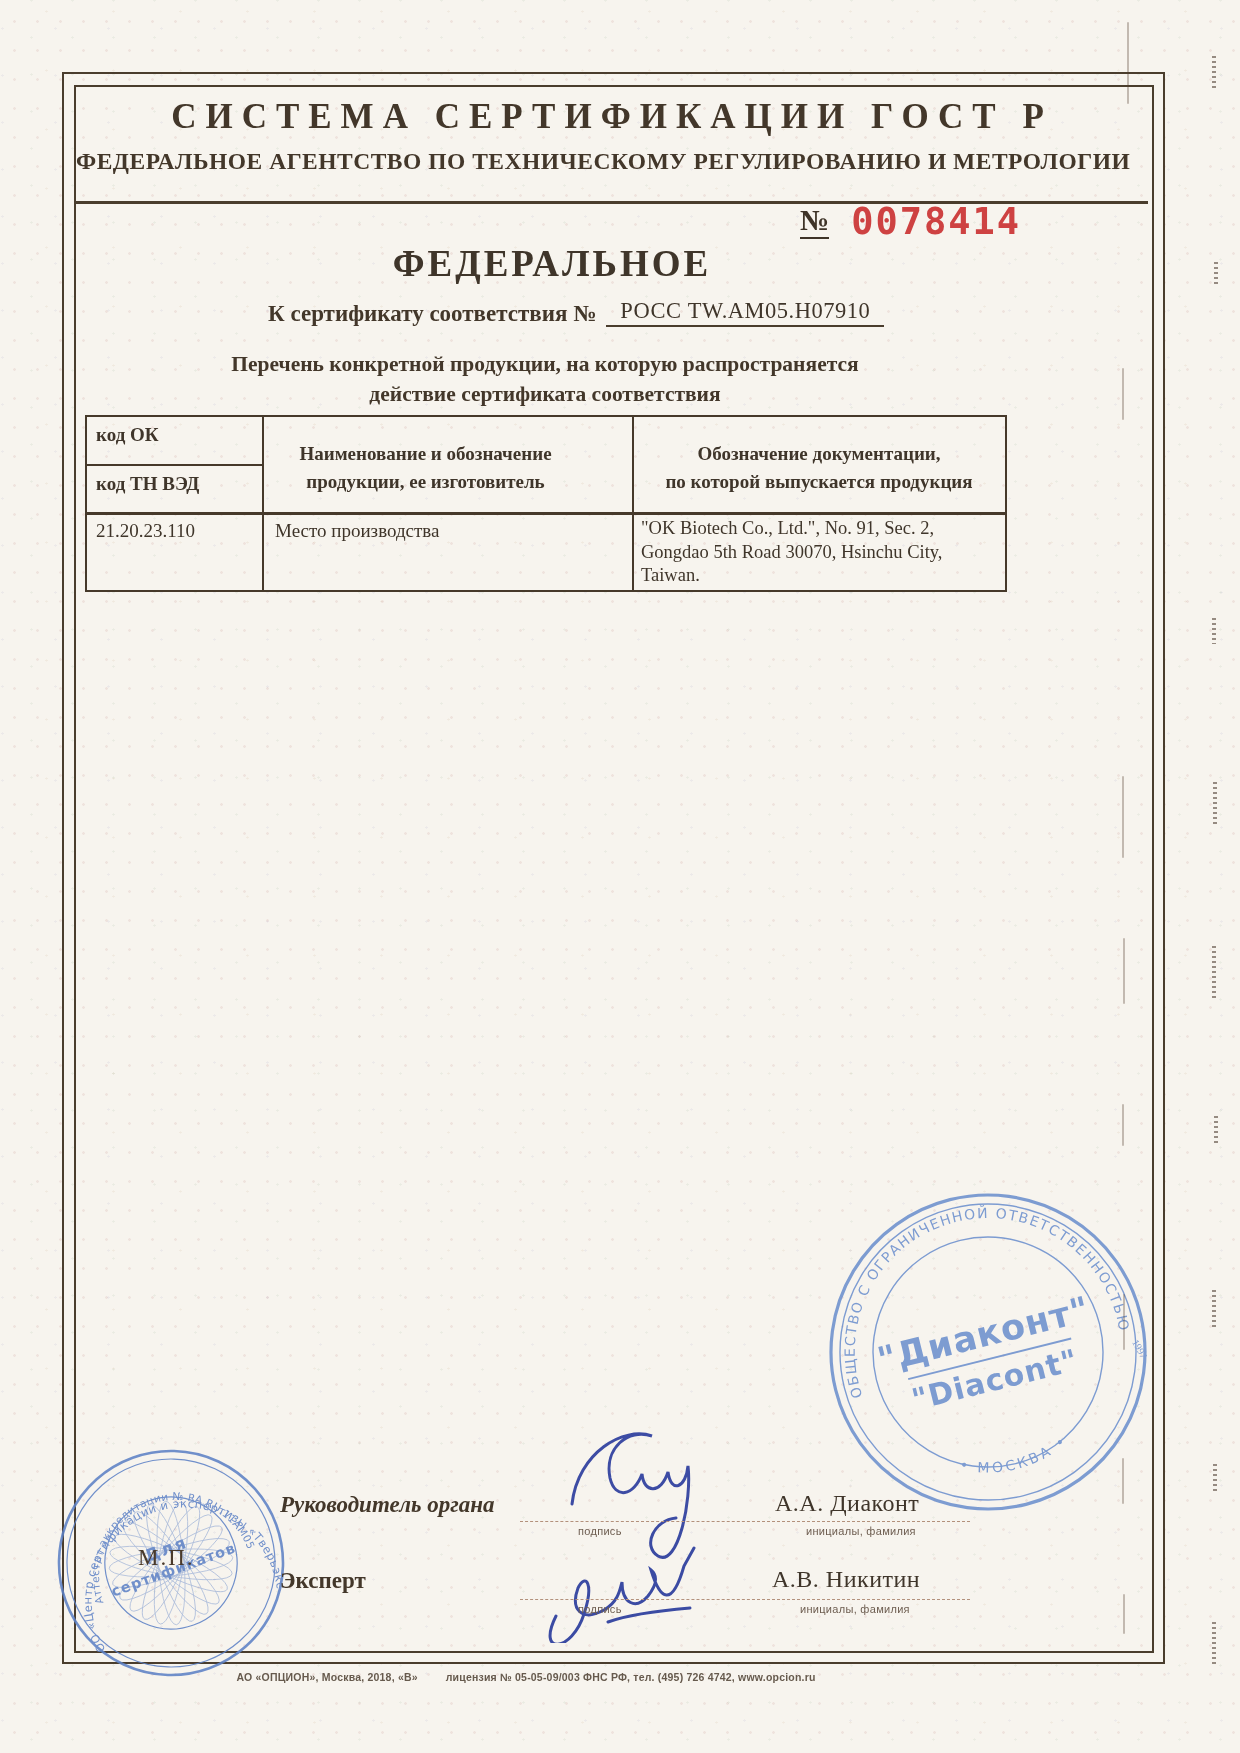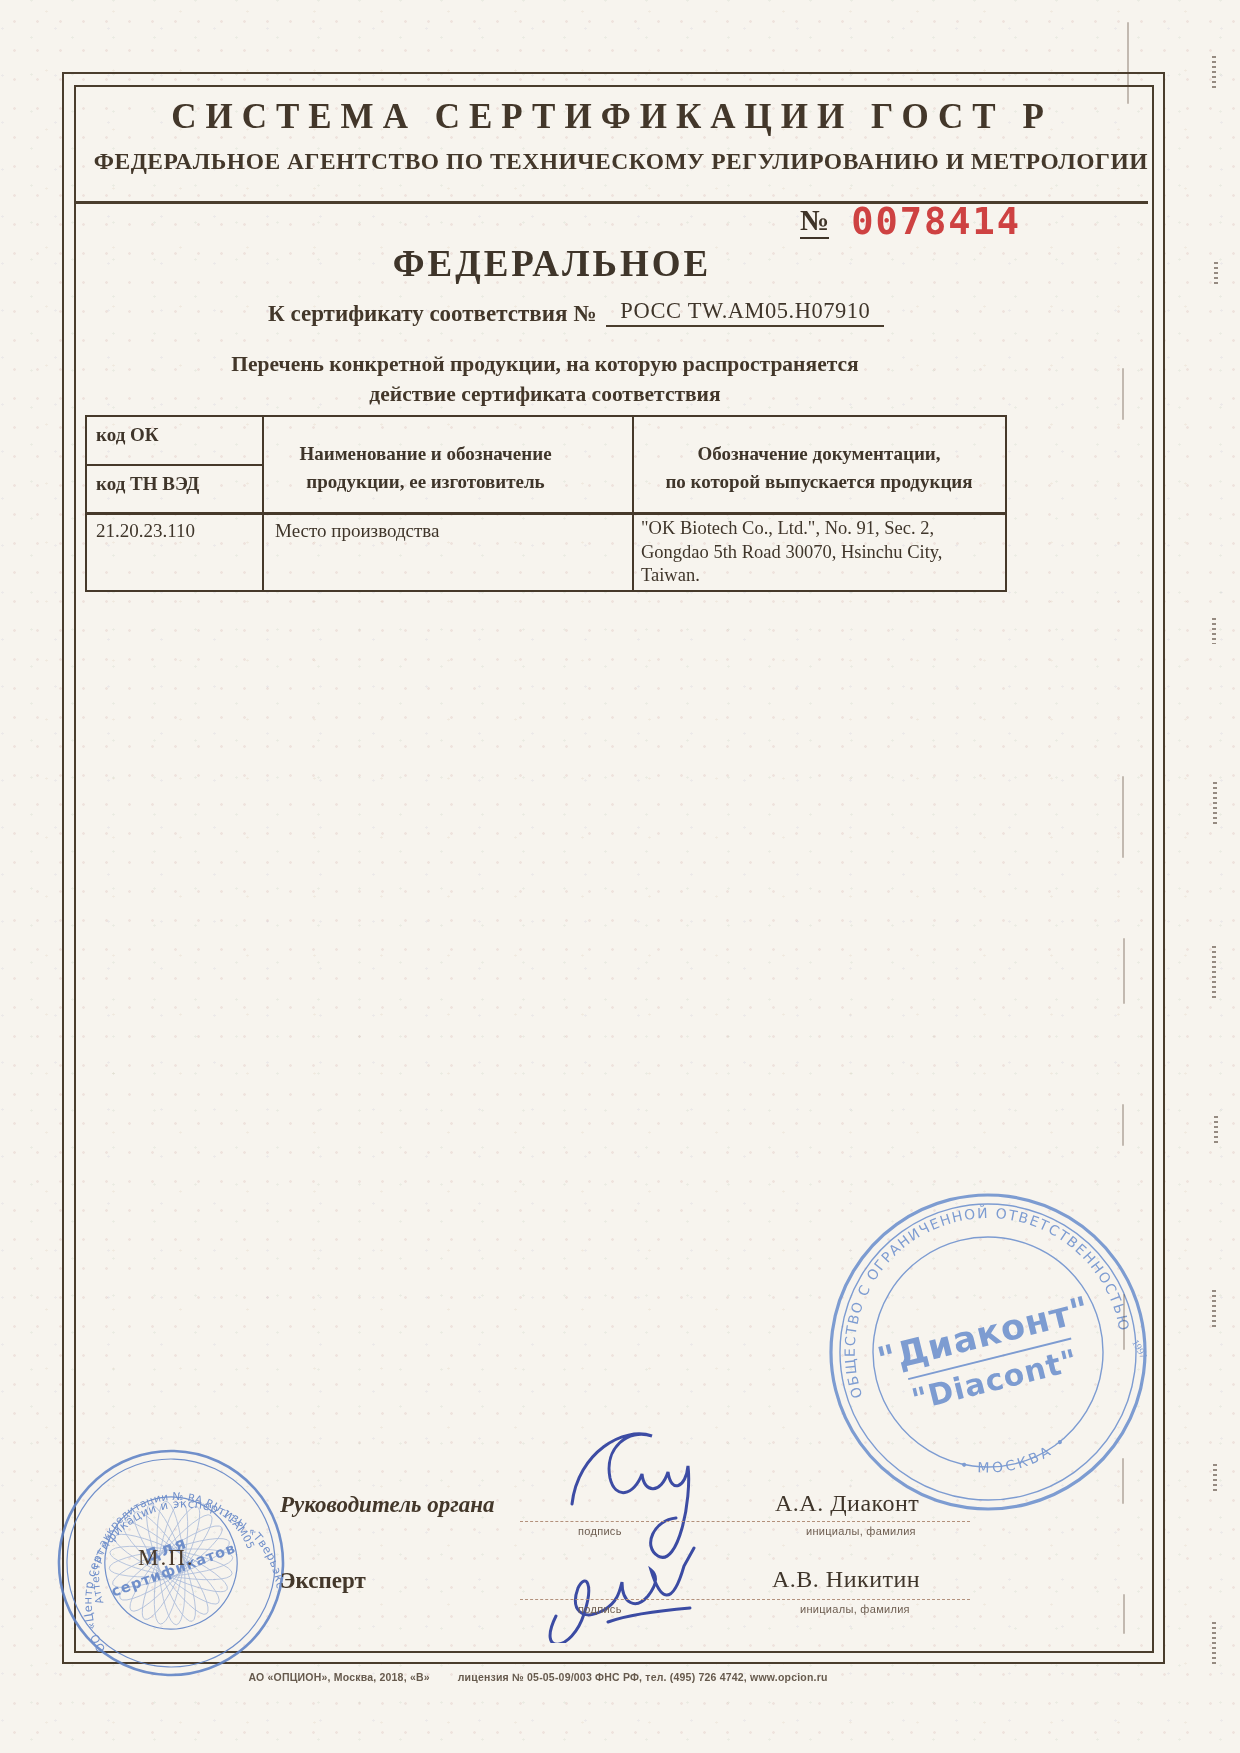--- a/index.html
+++ b/index.html
@@ -16,21 +16,21 @@
     background-size:23px 29px,41px 37px,53px 47px,67px 59px;
     background-position:3px 7px,11px 19px,29px 5px,13px 41px;}
   .abs{position:absolute;}
   
   .frame-outer{left:62px;top:72px;width:1099px;height:1588px;border:2.5px solid #4a3d2d;}
   .frame-inner{left:74px;top:85px;width:1076px;height:1564px;border:2px solid #4a3d2d;}
   .header-divider{left:76px;top:201px;width:1072px;height:2.5px;background:#4a3d2d;}
   
   .system-title{left:76px;top:97px;width:1072px;text-align:center;
      font-size:35px;font-weight:bold;letter-spacing:9px;color:#43372a;}
-  .agency-title{left:76px;top:148px;width:1072px;text-align:right;
+  .agency-title{left:76px;top:148px;width:1072px;text-align:left;
      font-size:23.5px;font-weight:bold;letter-spacing:.5px;color:#43372a;}
   
   .serial{left:800px;top:203px;display:flex;align-items:flex-start;}
   .serial-prefix{font-size:29px;font-weight:bold;color:#3f3428;border-bottom:2px solid #3f3428;line-height:34px;}
   .serial-number{font-family:"DejaVu Sans Mono",monospace;font-size:37px;line-height:38px;
      font-weight:bold;color:#ce4242;letter-spacing:2px;margin-left:22px;}
   
   .doc-title{left:0;top:242px;width:1104px;text-align:center;
      font-size:37px;font-weight:bold;letter-spacing:3px;color:#3f352a;}
   .cert-line{left:268px;top:298px;display:flex;align-items:flex-end;}
@@ -53,21 +53,21 @@
   .r-code{left:9px;top:103px;}
   .r-name{left:188px;top:103px;}
   .r-doc{left:554px;top:100px;width:356px;font-size:18.5px;line-height:1.28;}
   
   .sig-label{font-size:23px;font-weight:bold;color:#43372a;}
   .sig-name{font-size:24px;color:#3f352a;letter-spacing:.5px;}
   .sig-line{border-top:1.5px dashed #b3917c;height:0;}
   .caption{font-family:"Liberation Sans","DejaVu Sans",sans-serif;
      font-size:11px;color:#6d5d50;letter-spacing:.3px;}
   
-  .footer{left:12px;top:1671px;width:1052px;text-align:center;
+  .footer{left:0;top:1671px;width:1052px;text-align:center;
      font-family:"Liberation Sans","DejaVu Sans",sans-serif;
      font-size:10.5px;font-weight:bold;color:#665a4d;letter-spacing:.2px;}
   .footer .gap{display:inline-block;width:28px;}
   
   .stamp{opacity:.88;}
   .mp{left:138px;top:1545px;font-size:23px;color:#4a3a2b;letter-spacing:2px;}
   
   .streak{width:2px;background:rgba(85,62,48,.32);border-radius:1px;}
   .edge-dots{width:4px;background:repeating-linear-gradient(
       to bottom, rgba(70,52,40,.55) 0 2px, transparent 2px 5px);}

